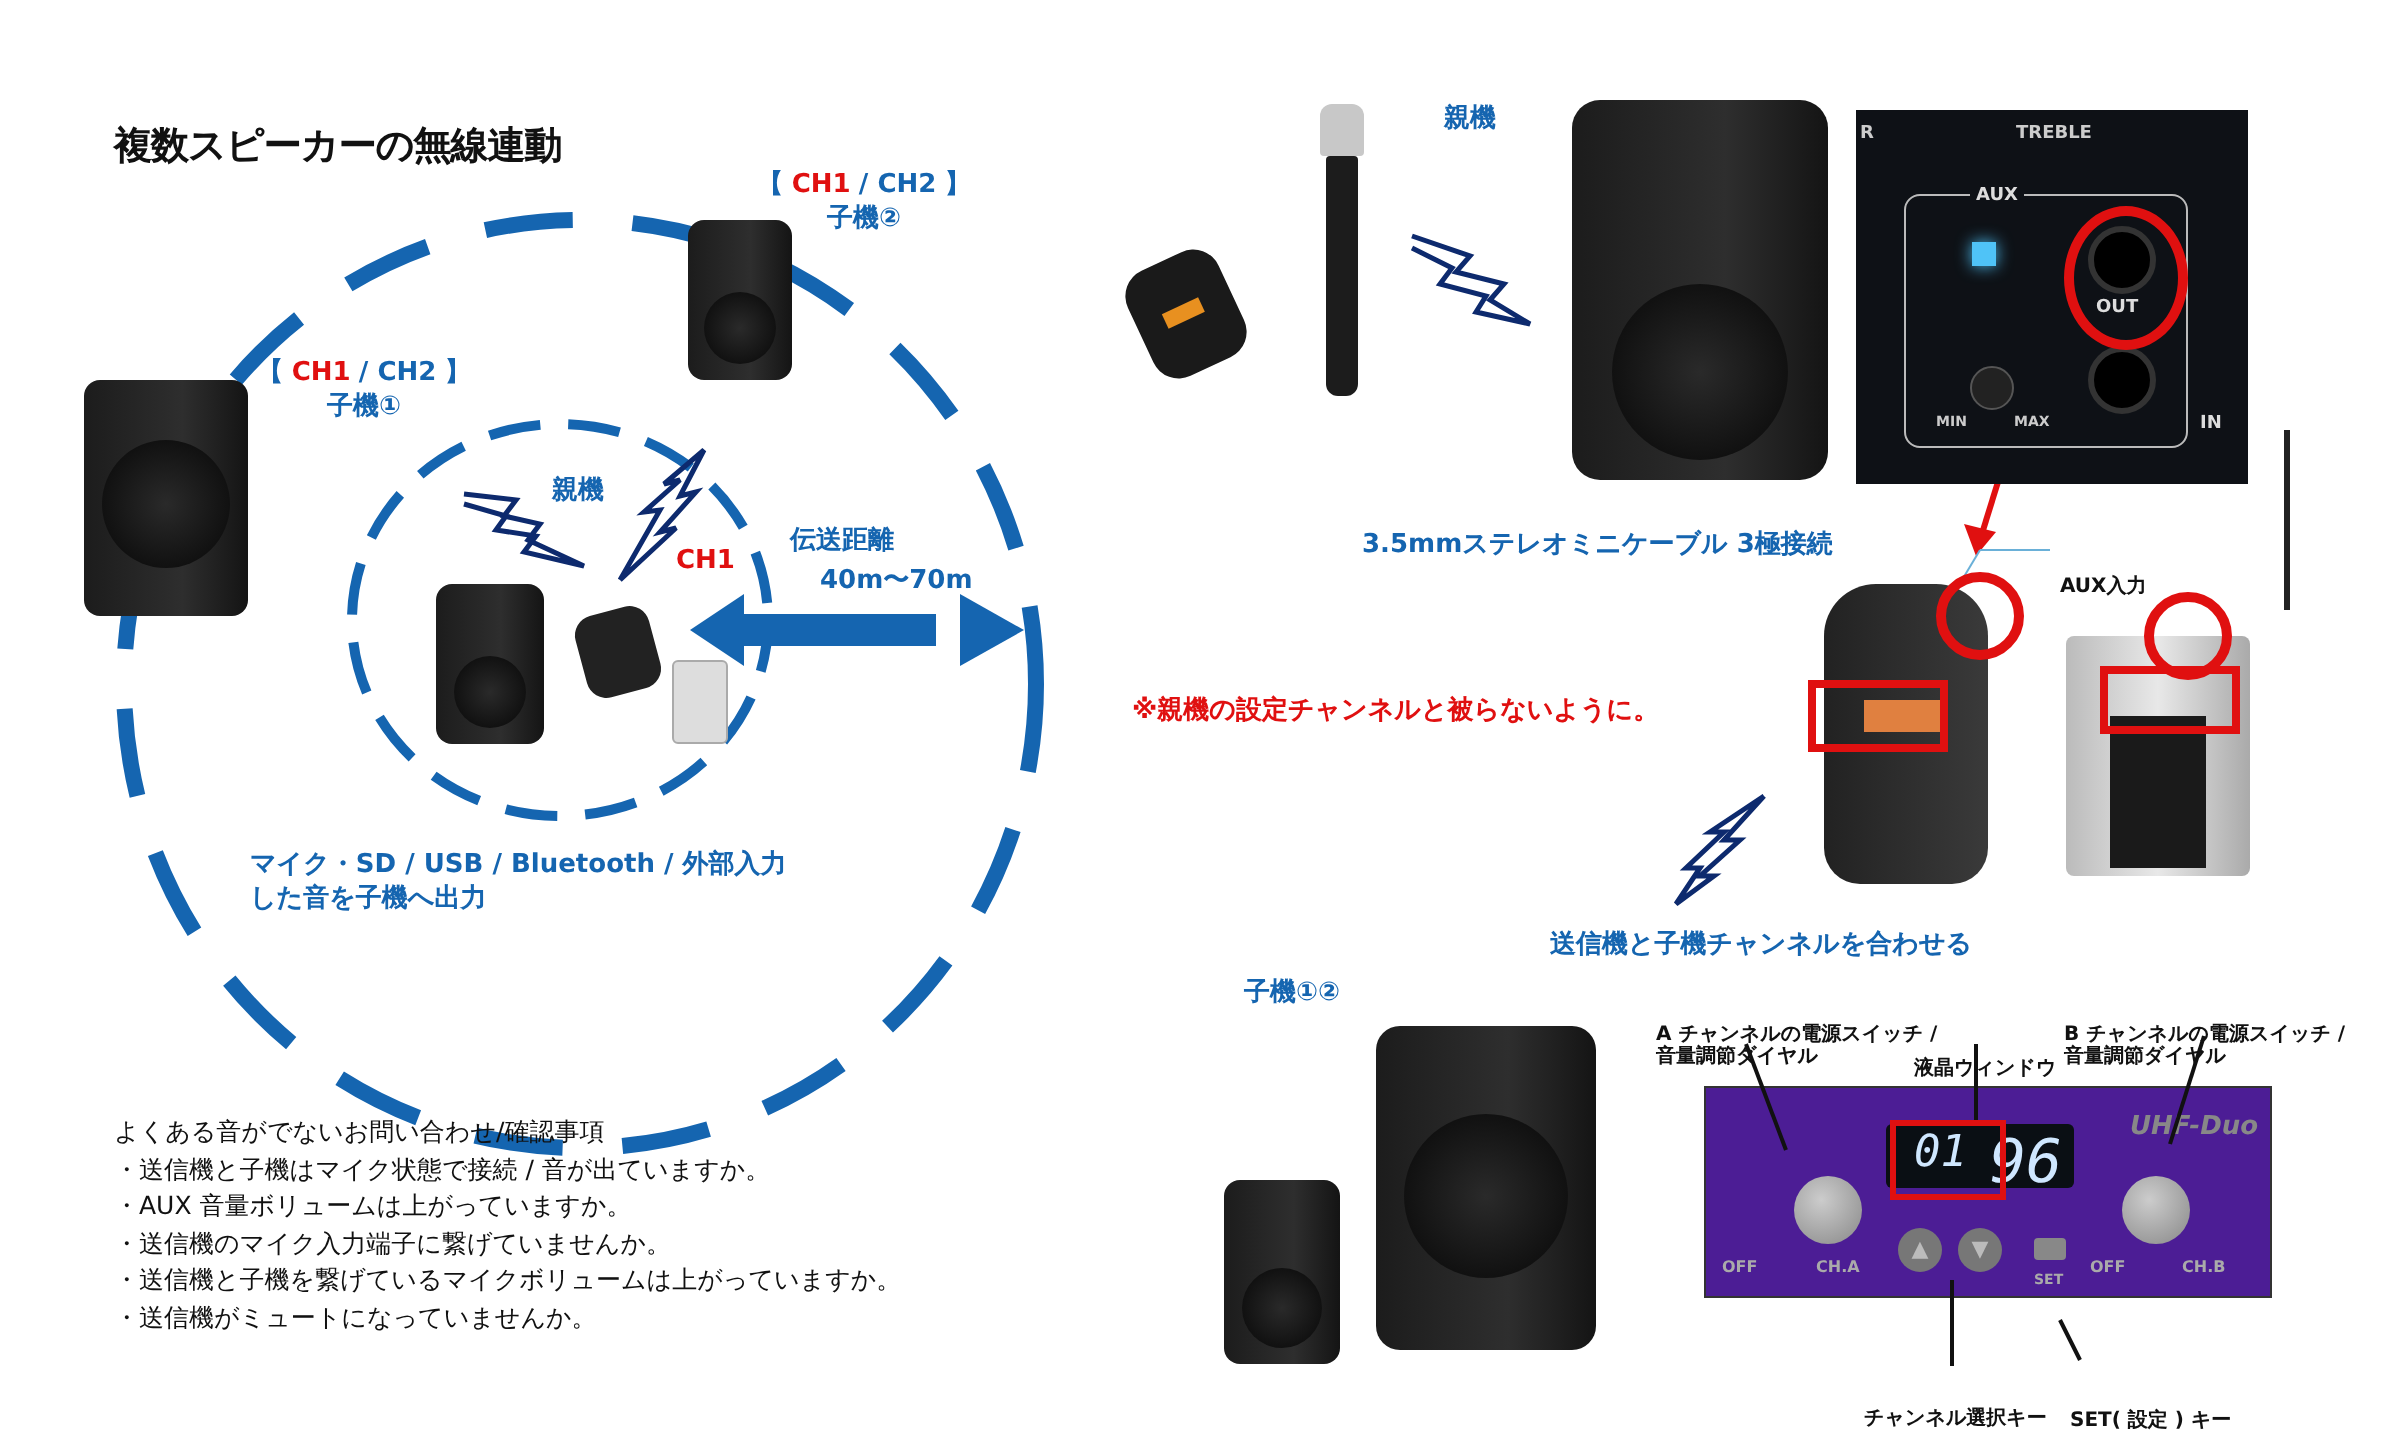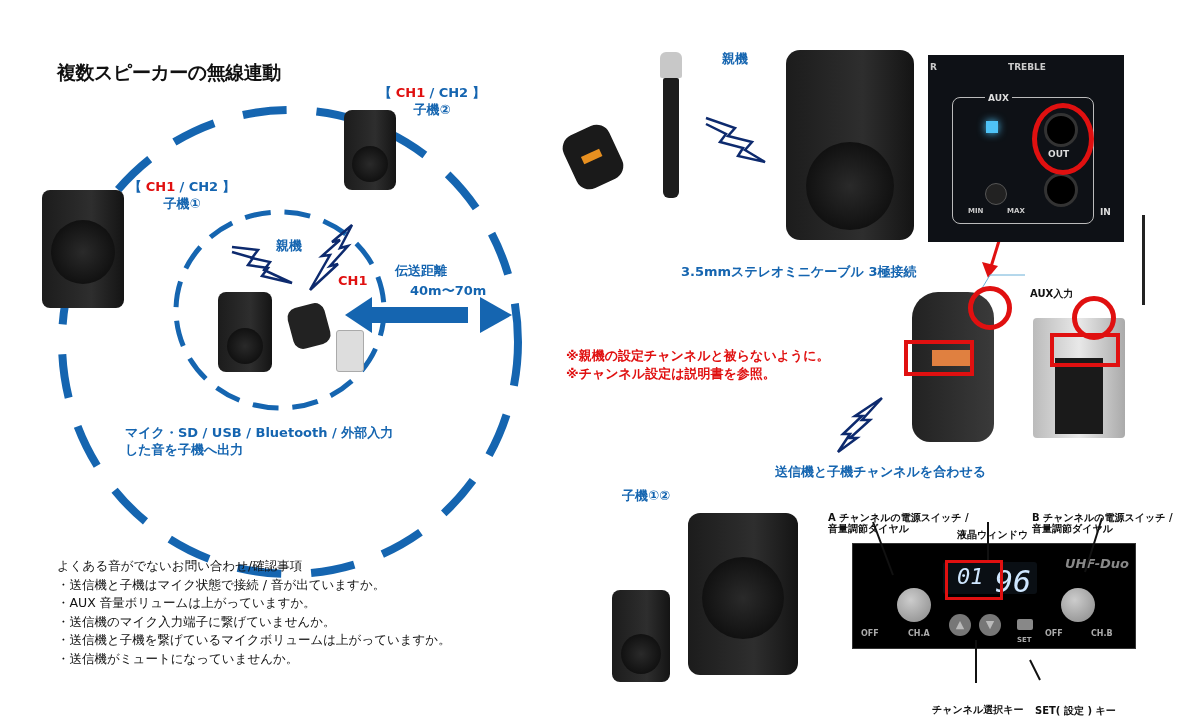--- a/index.html
+++ b/index.html
@@ -127,21 +127,20 @@
   <div class="abs" style="left:116px;top:118px;width:28px;height:28px;border-radius:50%;background:#000;border:3px solid #333;"></div>
   <div class="abs" style="left:124px;top:152px;color:#ddd;font-size:9px;font-weight:bold;margin-left:48px;">IN</div>
   <div class="abs" style="left:104px;top:48px;width:52px;height:62px;border:5px solid #e01010;border-radius:50%;"></div>
 </div>
 
 <div class="abs blue" style="left:681px;top:263px;font-size:13px;">3.5mmステレオミニケーブル 3極接続</div>
 <div class="abs small" style="left:1030px;top:269px;">AUX入力</div>
 
 <div class="abs red" style="left:566px;top:347px;font-size:13px;line-height:18px;">
   <div>※親機の設定チャンネルと被らないように。</div>
-  <div>※チャンネル設定は説明書を参照。</div>
 </div>
 
 <div class="abs" style="left:912px;top:292px;width:82px;height:150px;background:linear-gradient(90deg,#222,#3a3a3a);border-radius:26px 26px 18px 18px;">
   <div style="position:absolute;left:20px;top:58px;width:42px;height:16px;background:#e08040;"></div>
 </div>
 <div class="abs" style="left:968px;top:286px;width:34px;height:34px;border:5px solid #e01010;border-radius:50%;"></div>
 <div class="abs" style="left:904px;top:340px;width:62px;height:28px;border:4px solid #e01010;"></div>
 
 <div class="abs" style="left:1033px;top:318px;width:92px;height:120px;background:linear-gradient(90deg,#bbb,#e8e8e8,#aaa);border-radius:4px;">
   <div style="position:absolute;left:22px;top:40px;width:48px;height:76px;background:#1a1a1a;"></div>
@@ -163,21 +162,21 @@
 <div class="abs small" style="left:828px;top:493px;">
   <div>A チャンネルの電源スイッチ /</div>
   <div>音量調節ダイヤル</div>
 </div>
 <div class="abs small" style="left:1032px;top:493px;">
   <div>B チャンネルの電源スイッチ /</div>
   <div>音量調節ダイヤル</div>
 </div>
 <div class="abs small" style="left:957px;top:510px;">液晶ウィンドウ</div>
 
-<div class="abs" style="left:852px;top:543px;width:282px;height:104px;background:#000000;border:1px solid #333;">
+<div class="abs" style="left:852px;top:543px;width:282px;height:104px;background:#4c1d95;border:1px solid #333;">
   <div class="abs" style="left:212px;top:12px;color:#888;font-size:13px;font-style:italic;font-weight:bold;">UHF-Duo</div>
   <div class="abs" style="left:90px;top:18px;width:94px;height:32px;background:#0a0f14;border-radius:3px;"></div>
   <div class="abs" style="left:104px;top:20px;color:#cfe7ff;font-size:22px;font-family:'DejaVu Sans Mono',monospace;font-style:italic;">01</div>
   <div class="abs" style="left:142px;top:20px;color:#cfe7ff;font-size:30px;font-family:'DejaVu Sans Mono',monospace;font-style:italic;">96</div>
   <div class="abs" style="left:92px;top:16px;width:52px;height:34px;border:3px solid #e01010;"></div>
   <div class="abs" style="left:44px;top:44px;width:34px;height:34px;border-radius:50%;background:radial-gradient(circle at 40% 35%,#ccc,#888);"></div>
   <div class="abs" style="left:208px;top:44px;width:34px;height:34px;border-radius:50%;background:radial-gradient(circle at 40% 35%,#ccc,#888);"></div>
   <div class="abs" style="left:96px;top:70px;width:22px;height:22px;border-radius:50%;background:#777;color:#bbb;font-size:11px;text-align:center;line-height:22px;">▲</div>
   <div class="abs" style="left:126px;top:70px;width:22px;height:22px;border-radius:50%;background:#777;color:#bbb;font-size:11px;text-align:center;line-height:22px;">▼</div>
   <div class="abs" style="left:164px;top:75px;width:16px;height:11px;background:#888;border-radius:2px;"></div>

